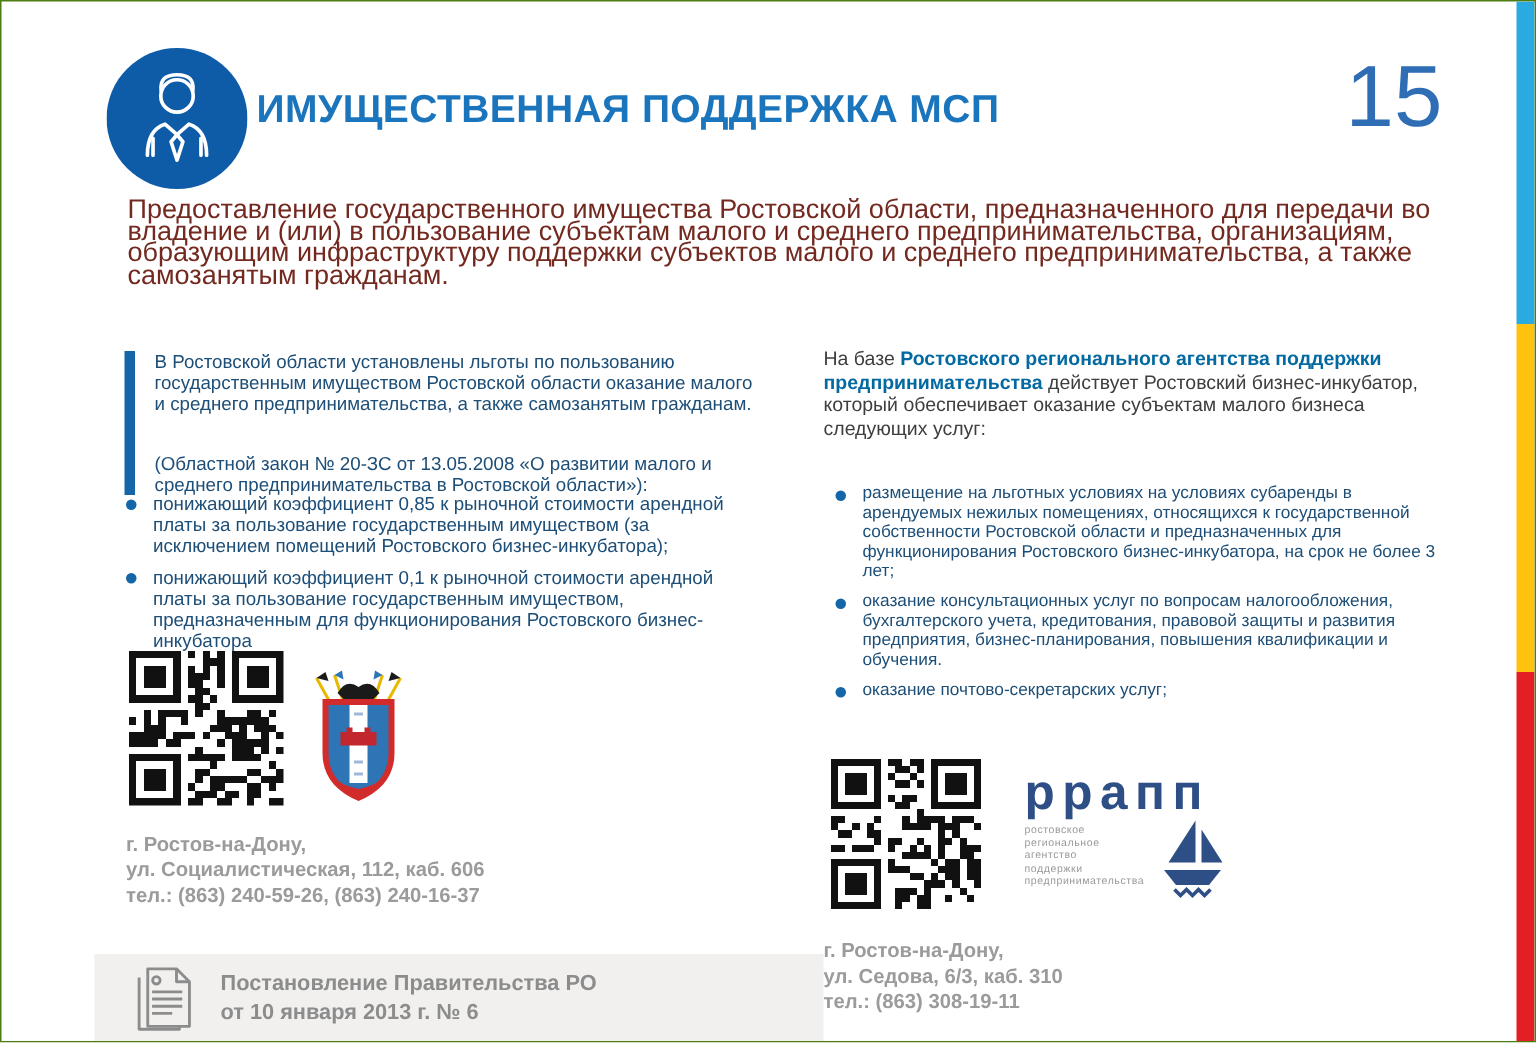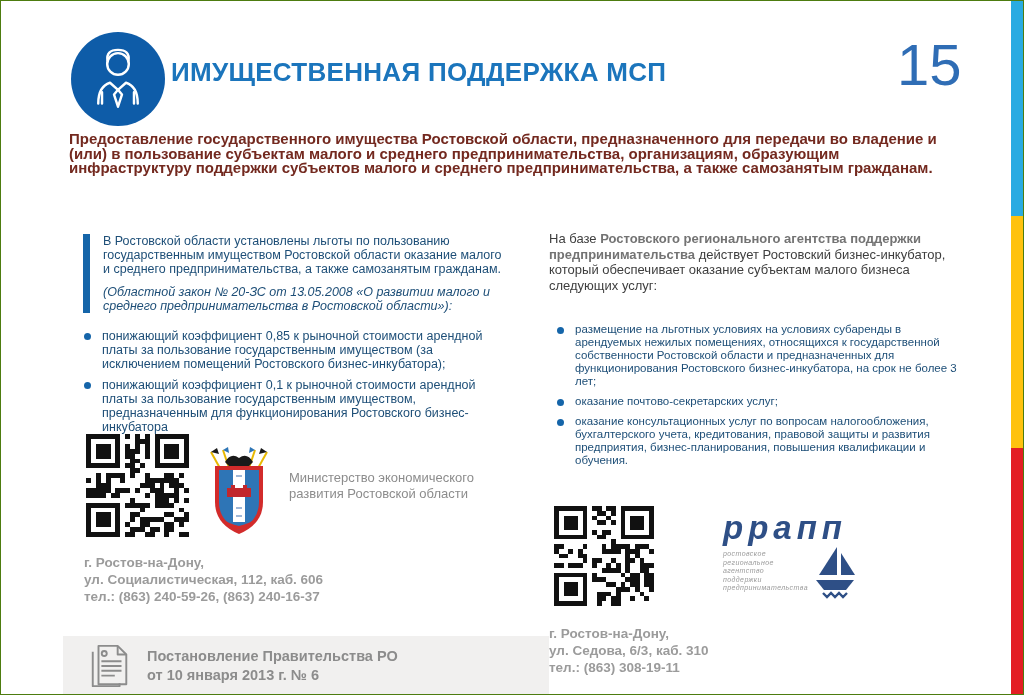--- a/index.html
+++ b/index.html
@@ -25,49 +25,49 @@
   .page-title{
     position:absolute; left:170px; top:56px; font-size:26px; font-weight:bold;
     color:var(--title_blue); letter-spacing:0.3px; white-space:nowrap;
   }
   .page-number{
     position:absolute; left:896px; top:30px; font-size:58px; font-weight:400;
     color:var(--page_number_blue);
   }
   
   .intro{
-    position:absolute; left:68px; top:131px; width:876px;
-    font-size:15px; font-weight:bold; line-height:14.6px;
+    position:absolute; left:84px; top:131px; width:876px;
+    font-size:18px; font-weight:normal; line-height:14.6px;
     color:var(--accent_red_text);
   }
   
   .lead-block{
     position:absolute; left:82px; top:233px; width:402px;
     border-left:7px solid var(--bullet_blue); padding-left:13px;
     color:var(--navy_text); font-size:12.5px; line-height:14px;
   }
   .lead-block p{margin:0;}
-  .lead-block p + p{margin-top:9px;font-style:italic;}
+  .lead-block p + p{margin-top:26px;}
   
   ul.bullets{list-style:none; margin:0; padding:0;}
   ul.bullets li{position:relative; padding-left:19px; color:var(--navy_text);}
   .dot{position:absolute; left:1px; top:4px; width:7px; height:7px; border-radius:50%;
        background:var(--bullet_blue);}
   .left-bullets{position:absolute; left:82px; top:328px; width:420px;
        font-size:12.5px; line-height:14px;}
   .left-bullets li + li{margin-top:7px;}
   .right-bullets{position:absolute; left:555px; top:322px; width:405px;
        font-size:11.5px; line-height:13px;}
   .right-bullets li + li{margin-top:7px;}
   
   .right-intro{
     position:absolute; left:548px; top:230px; width:400px;
     font-size:13px; line-height:15.5px; color:#3e3e3e;
   }
-  .right-intro b{color:#737373;}
+  .right-intro b{color:#0369a1;}
   
   .qr1{position:absolute; left:85px; top:433px; width:103px; height:103px;}
   .qr2{position:absolute; left:553px; top:505px; width:100px; height:100px;}
   svg.qr{width:100%; height:100%; shape-rendering:crispEdges; fill:#111;}
   
   .coat{position:absolute; left:206px; top:445px; width:64px; height:92px;}
   .ministry{
     position:absolute; left:288px; top:469px; width:225px;
     font-size:13px; line-height:16px; color:var(--gray_text);
   }
@@ -77,21 +77,21 @@
   .addr-right{position:absolute; left:548px; top:624px;}
   
   .decree-bar{
     position:absolute; left:62px; top:635px; width:486px; height:60px;
     background:var(--bar_bg); display:flex; align-items:center;
   }
   .decree-icon{width:46px; height:48px; margin-left:24px; flex:none;}
   .decree-text{margin-left:14px; font-size:14.5px; font-weight:bold;
     color:var(--gray_text); line-height:19px;}
   
-  .rrapp{position:absolute; left:722px; top:512px; width:132px; height:96px;font-style:italic;}
+  .rrapp{position:absolute; left:682px; top:512px; width:132px; height:96px;}
   .rrapp-word{
     font-size:33px; font-weight:bold; color:var(--logo_navy);
     letter-spacing:5px; line-height:30px;
   }
   .rrapp-sub{
     margin-top:7px; font-size:7px; line-height:8.5px; color:#9a9a9a;
     letter-spacing:0.4px;
   }
   .sailboat{position:absolute; right:-2px; top:32px; width:44px; height:58px;}
 </style>
@@ -305,21 +305,20 @@
 
       <rect x="26" y="24" width="12" height="52" fill="#fff"></rect>
       <path d="M29 30 h6 M29 62 h6 M29 70 h6" stroke="#9fb8d8" stroke-width="2"></path>
 
       <path d="M20 42 h4 v-3 h4 v3 h8 v-3 h4 v3 h4 v9 h-24 z" fill="#c1272d"></path>
 
       <path d="M14 72 q8 9 18 12 q10 -3 18 -12 l0 0 q-8 6 -18 8 q-10 -2 -18 -8 z" fill="#d22b2b"></path>
     </svg>
   </div>
 
-  <div class="ministry">Министерство экономического развития Ростовской области</div>
 
   <div class="address addr-left">
     <div>г. Ростов-на-Дону,</div>
     <div>ул. Социалистическая, 112, каб. 606</div>
     <div>тел.: (863) 240-59-26, (863) 240-16-37</div>
   </div>
 
   <div class="decree-bar">
     <svg class="decree-icon" viewBox="0 0 48 50">
       <g stroke="#8c8c8c" stroke-width="2" fill="none" stroke-linejoin="round">
@@ -340,25 +339,25 @@
     <span>На базе </span><b>Ростовского регионального агентства поддержки предпринимательства</b><span> действует Ростовский бизнес-инкубатор, который обеспечивает оказание субъектам малого бизнеса следующих услуг:</span>
   </div>
 
   <ul class="bullets right-bullets">
     <li>
       <span class="dot"></span>
       <span>размещение на льготных условиях на условиях субаренды в арендуемых нежилых помещениях, относящихся к государственной собственности Ростовской области и предназначенных для функционирования Ростовского бизнес-инкубатора, на срок не более 3 лет;</span>
     </li>
     <li>
       <span class="dot"></span>
-      <span>оказание почтово-секретарских услуг;</span>
+      <span>оказание консультационных услуг по вопросам налогообложения, бухгалтерского учета, кредитования, правовой защиты и развития предприятия, бизнес-планирования, повышения квалификации и обучения.</span>
     </li>
     <li>
       <span class="dot"></span>
-      <span>оказание консультационных услуг по вопросам налогообложения, бухгалтерского учета, кредитования, правовой защиты и развития предприятия, бизнес-планирования, повышения квалификации и обучения.</span>
+      <span>оказание почтово-секретарских услуг;</span>
     </li>
   </ul>
 
   <div class="qr2">
     <svg class="qr" viewBox="0 0 21 21">
         <rect x="8" y="0" width="1" height="1"></rect>
         <rect x="9" y="0" width="1" height="1"></rect>
         <rect x="11" y="0" width="1" height="1"></rect>
         <rect x="12" y="0" width="1" height="1"></rect>
         <rect x="9" y="1" width="1" height="1"></rect>

